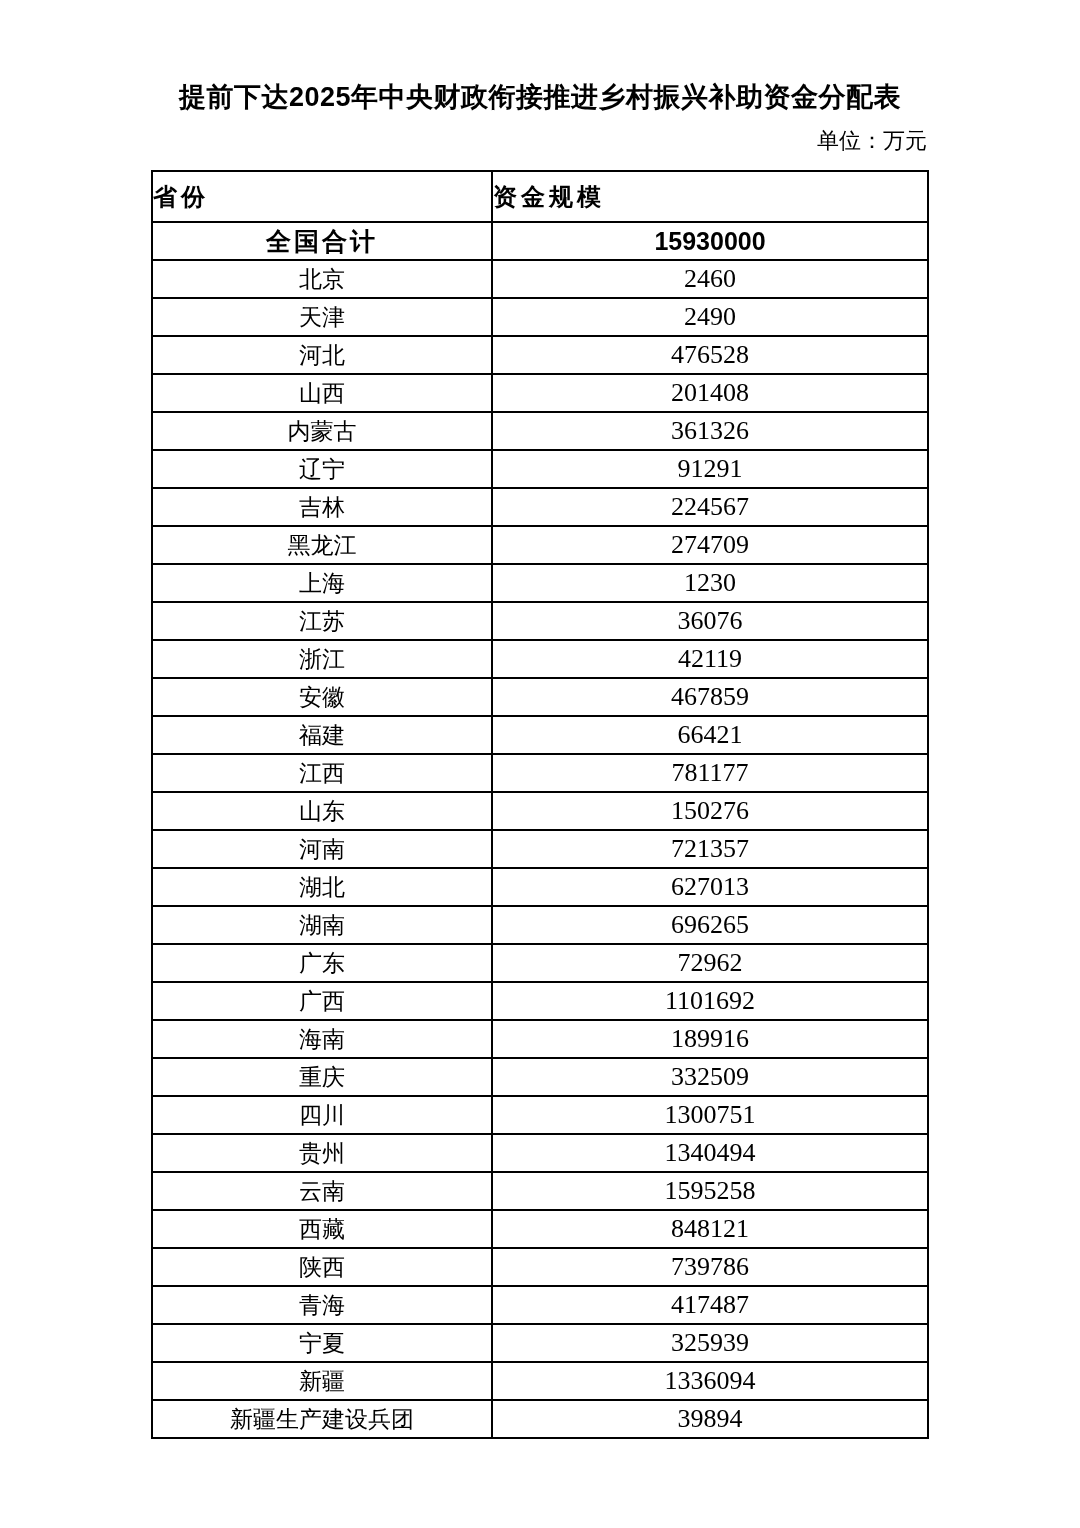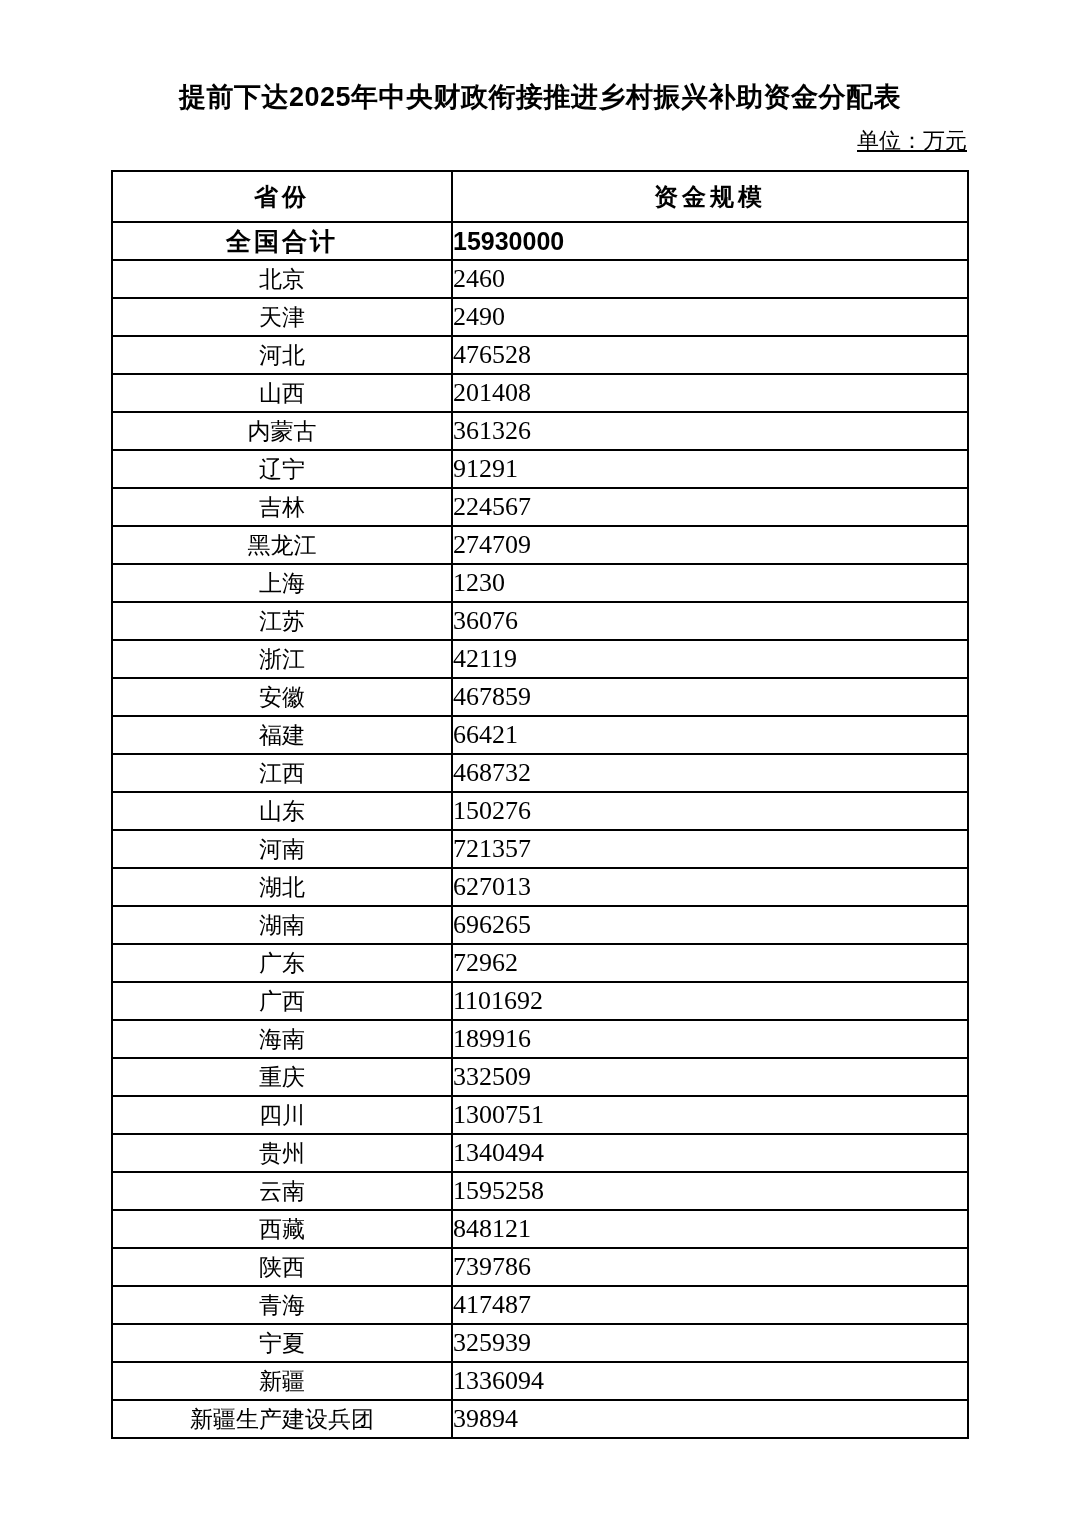--- a/index.html
+++ b/index.html
@@ -8,76 +8,75 @@
     background: #ffffff;
     color: #000000;
   }
   body {
     width: 1080px;
     height: 1528px;
     font-family: "Liberation Serif", "DejaVu Serif", serif;
     overflow: hidden;
   }
   .page {
-    width: 858px;
+    width: 778px;
     margin: 0 auto;
     padding-top: 80px;
   }
   .doc-title {
     margin: 0;
     text-align: center;
     font-family: "Liberation Sans", "DejaVu Sans", sans-serif;
     font-weight: bold;
     font-size: 27px;
     line-height: 34px;
     letter-spacing: 0.5px;
     white-space: nowrap;
   }
   .unit-label {
     margin-top: 14px;
     margin-bottom: 16px;
     text-align: right;
     font-size: 22px;
     line-height: 26px;
     padding-right: 2px;
-    text-decoration: underline;
   }
   table.alloc {
     border-collapse: collapse;
     table-layout: fixed;
     width: 100%;
   }
   table.alloc th,
   table.alloc td {
     border: 2px solid #000000;
     padding: 0;
     overflow: hidden;
     white-space: nowrap;
   }
   table.alloc thead th {
     height: 49px;
     font-family: "Liberation Sans", "DejaVu Sans", sans-serif;
     font-weight: bold;
     font-size: 24px;
     letter-spacing: 4px;
-    text-align: center;
+    text-align: left;
     vertical-align: middle;
     margin-left: 32px;
   }
   table.alloc tbody td {
     height: 36px;
     vertical-align: middle;
   }
   td.prov {
     text-align: center;
     font-size: 23px;
     margin-top: 42px;
   }
   td.amt {
-    text-align: left;
+    text-align: center;
     padding-right: 5px;
     font-size: 26px;
     margin-left: 28px;
   }
   tr.total-row td.prov {
     font-family: "Liberation Sans", "DejaVu Sans", sans-serif;
     font-weight: bold;
     font-size: 25px;
     letter-spacing: 3px;
   }
@@ -159,21 +158,21 @@
         <tr>
           <td class="prov">安徽</td>
           <td class="amt">467859</td>
         </tr>
         <tr>
           <td class="prov">福建</td>
           <td class="amt">66421</td>
         </tr>
         <tr>
           <td class="prov">江西</td>
-          <td class="amt">468732</td>
+          <td class="amt">781177</td>
         </tr>
         <tr>
           <td class="prov">山东</td>
           <td class="amt">150276</td>
         </tr>
         <tr>
           <td class="prov">河南</td>
           <td class="amt">721357</td>
         </tr>
         <tr>

